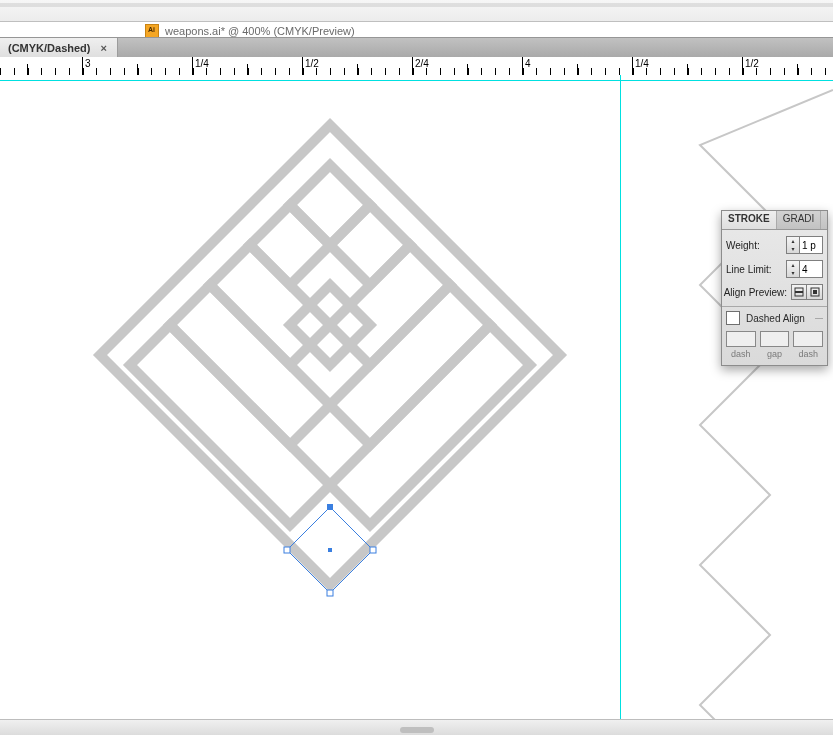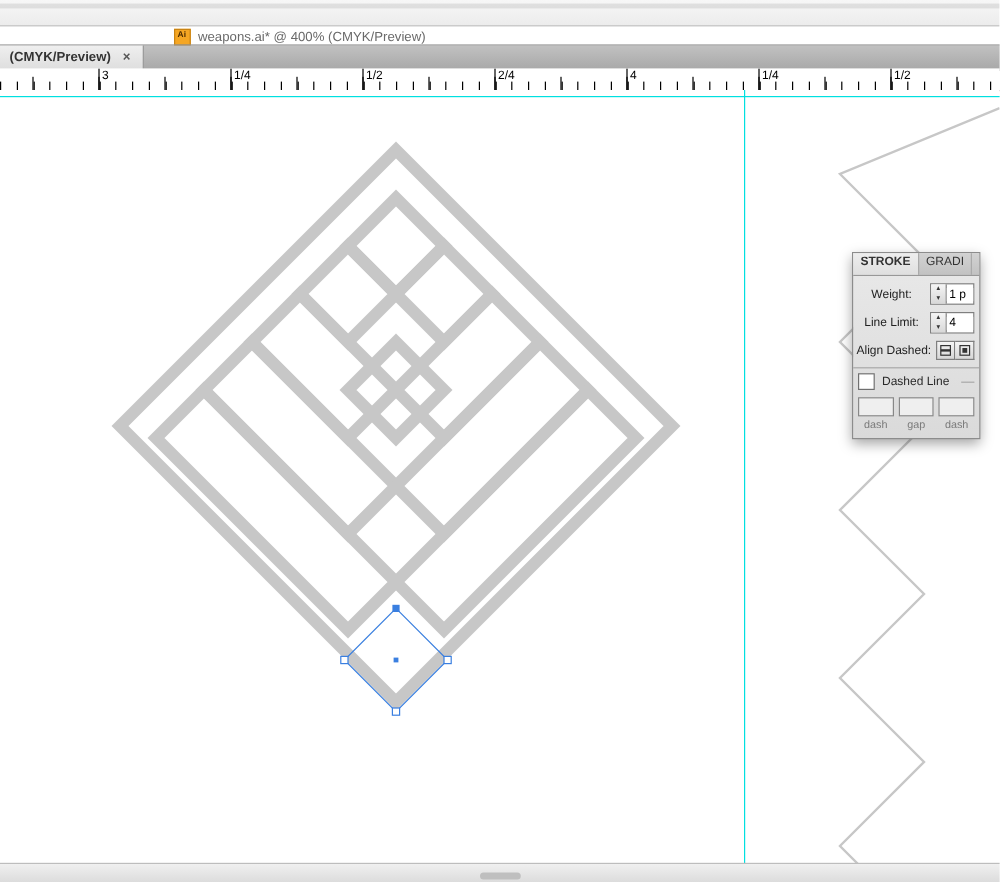--- a/index.html
+++ b/index.html
@@ -176,21 +176,21 @@
     width: 34px;
     height: 6px;
     border-radius: 3px;
     background: #bfbfbf;
   }
 
   
   .panel {
     position: absolute;
     top: 210px;
-    right: 16px;
+    right: 5px;
     width: 105px;
     background: linear-gradient(#e9e9e9, #dadada);
     border: 1px solid #8c8c8c;
     box-shadow: 0 4px 10px rgba(0,0,0,0.35);
     font-size: 10px;
     color: #2a2a2a;
   }
   .panel-tabs {
     display: flex;
     height: 18px;
@@ -212,21 +212,21 @@
   .panel-row {
     display: flex;
     align-items: center;
     justify-content: flex-end;
     gap: 4px;
     margin-bottom: 6px;
     white-space: nowrap;
   }
   .panel-row label {
     flex: 1;
-    text-align: center;
+    text-align: left;
     color: #222;
   }
   .stepper {
     display: inline-flex;
     align-items: center;
     border: 1px solid #7f7f7f;
     background: #fff;
     height: 16px;
   }
   .stepper-arrows {
@@ -305,21 +305,21 @@
   <div class="top-strip-shadow"></div>
 </div>
 
 <div class="doc-tab-title">
   <span class="ai-icon"></span>
   <span>weapons.ai* @ 400% (CMYK/Preview)</span>
 </div>
 
 <div class="tab-row">
   <div class="tab-active">
-    <span>(CMYK/Preview)</span>
+    <span>(CMYK/Dashed)</span>
     <span class="tab-close">×</span>
   </div>
 </div>
 
 <div class="ruler">
 
 <div class="ruler-tick-major" style="left: 82px;"></div>
     <div class="ruler-label" style="left: 85px;">3</div>
     <div class="ruler-tick-major" style="left: 192px;"></div>
     <div class="ruler-label" style="left: 195px;">1/4</div>
@@ -495,40 +495,40 @@
       <label>Line Limit:</label>
       <span class="stepper">
         <span class="stepper-arrows">
             <span>▴</span>
             <span>▾</span>
           </span>
         <input value="4" style="">
       </span>
     </div>
     <div class="panel-row">
-      <label>Align Dashed:</label>
+      <label>Align Preview:</label>
       <span class="align-stroke-btns">
         <span class="align-btn">
           <svg width="10" height="10">
               <rect x="1" y="4" width="8" height="2" fill="#333"></rect>
               <rect x="1" y="1" width="8" height="8" fill="none" stroke="#333"></rect>
             </svg>
         </span>
         <span class="align-btn">
           <svg width="10" height="10">
               <rect x="1" y="1" width="8" height="8" fill="none" stroke="#333"></rect>
               <rect x="3" y="3" width="4" height="4" fill="#333"></rect>
             </svg>
         </span>
       </span>
     </div>
     <div class="divider-line"></div>
     <div class="panel-row" style="justify-content:flex-start; gap:6px;">
       <span class="checkbox"></span>
-      <span>Dashed Line</span>
+      <span>Dashed Align</span>
       <span style="flex:1; border-top:1px solid #a8a8a8; margin-left:4px; align-self:center;"></span>
     </div>
     <div class="dash-slots">
       <div class="dash-slot">
         <div class="dash-box"></div>
         <div class="dash-label">dash</div>
       </div>
       <div class="dash-slot">
         <div class="dash-box"></div>
         <div class="dash-label">gap</div>

